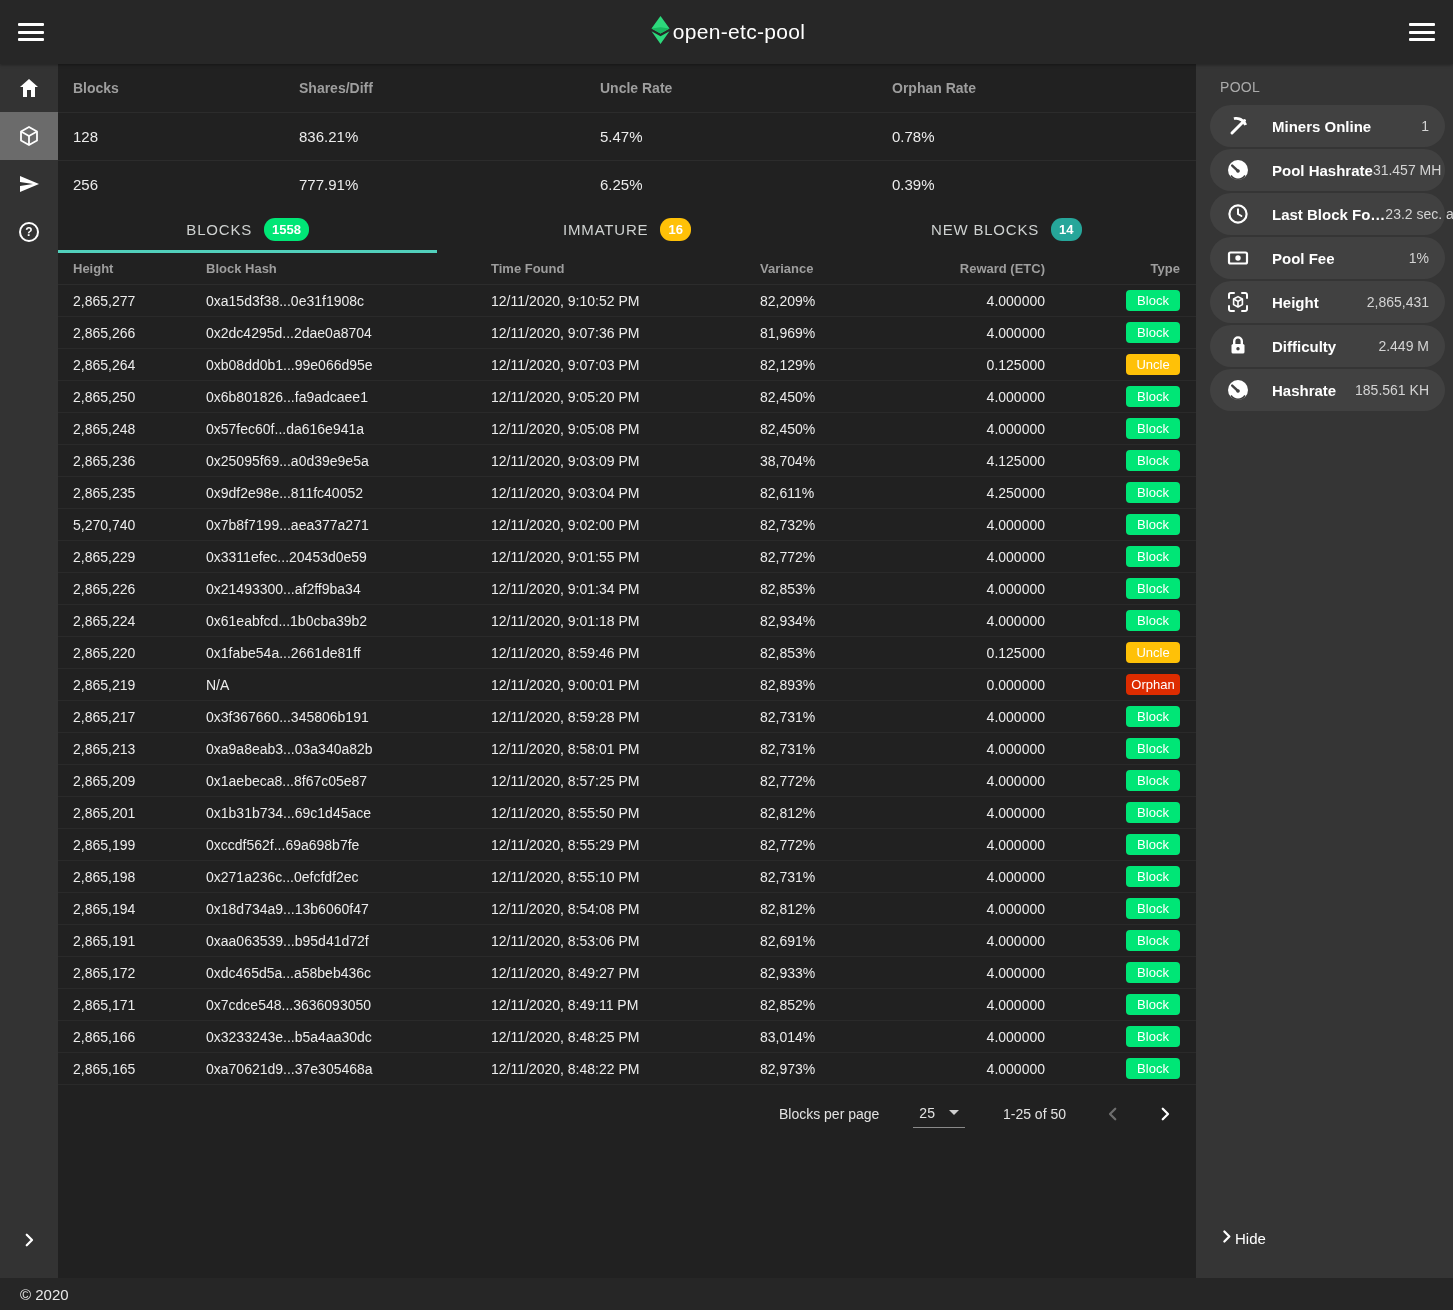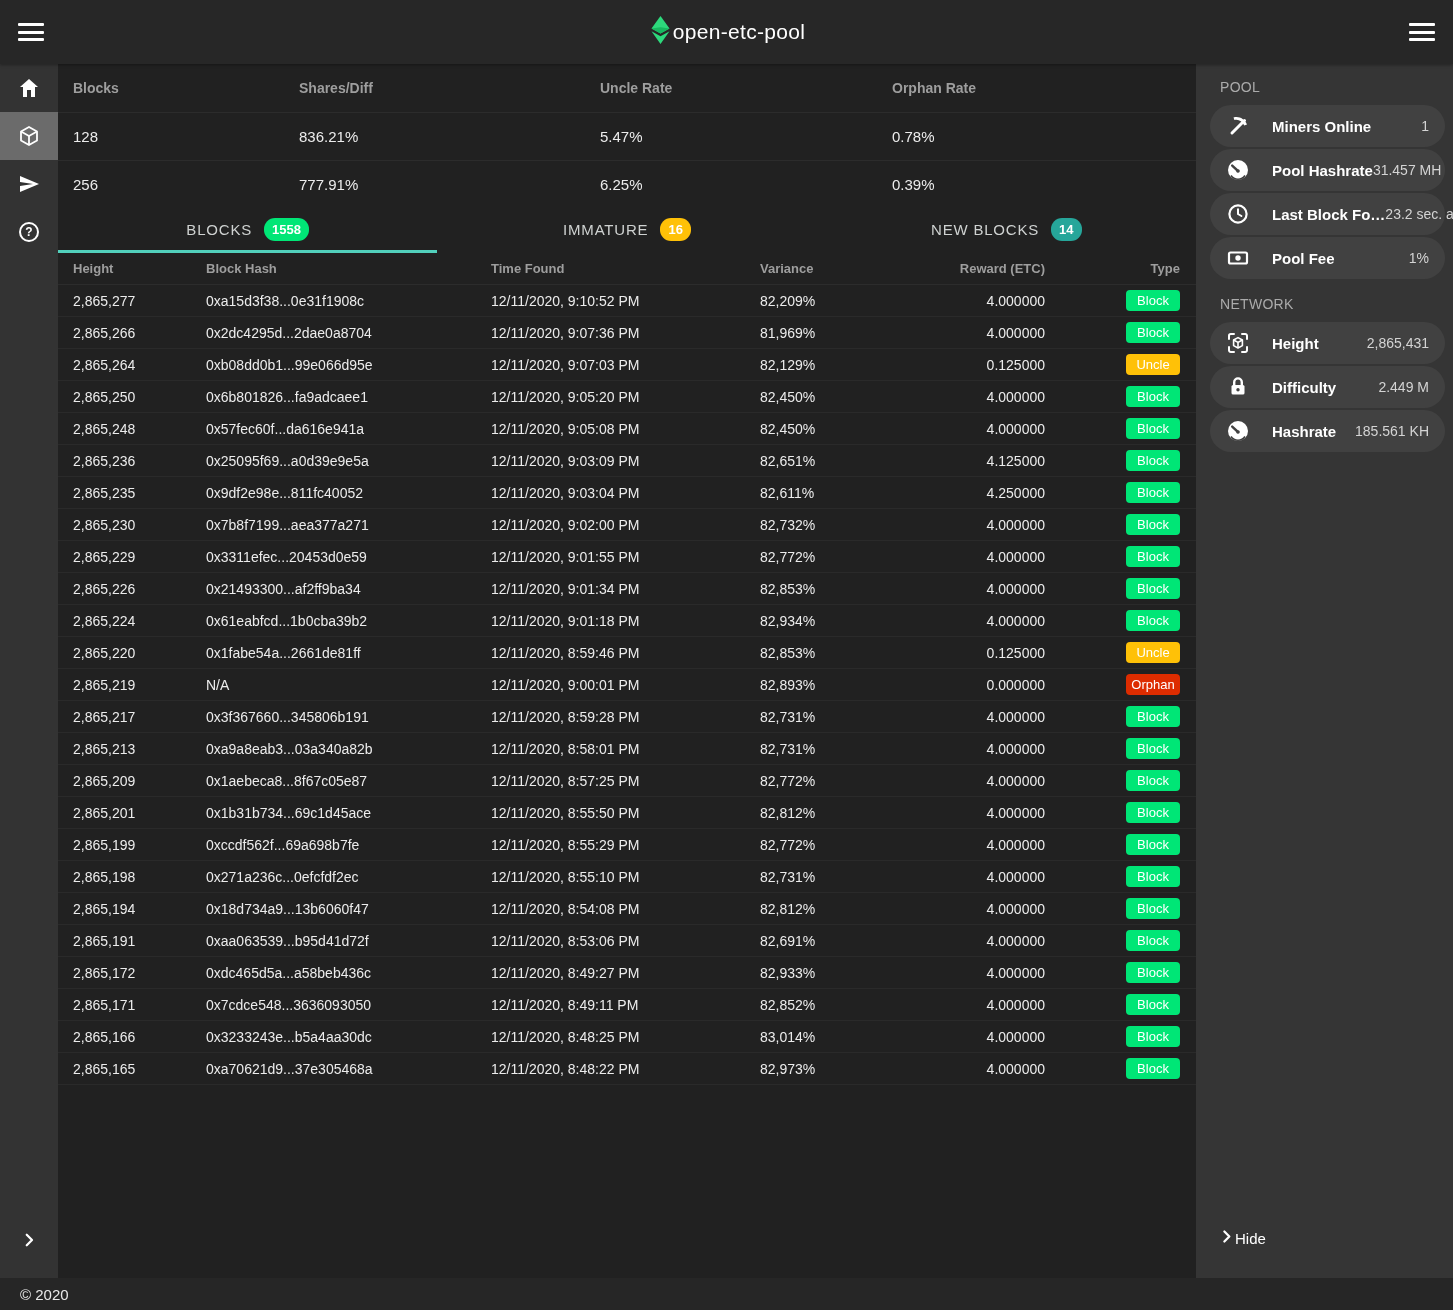--- a/index.html
+++ b/index.html
@@ -258,36 +258,36 @@
           <div data-name="block-time-found">12/11/2020, 9:05:08 PM</div>
           <div data-name="block-variance">82,450%</div>
           <div class="cell-reward" data-name="block-reward">4.000000</div>
           <div class="cell-type"><span class="type-badge" data-name="block-type-badge" data-type="Block">Block</span></div>
         </div>
 
         <div class="btable-row" data-name="block-row">
           <div data-name="block-height">2,865,236</div>
           <div data-name="block-hash">0x25095f69...a0d39e9e5a</div>
           <div data-name="block-time-found">12/11/2020, 9:03:09 PM</div>
-          <div data-name="block-variance">82,651%</div>
+          <div data-name="block-variance">38,704%</div>
           <div class="cell-reward" data-name="block-reward">4.125000</div>
           <div class="cell-type"><span class="type-badge" data-name="block-type-badge" data-type="Block">Block</span></div>
         </div>
 
         <div class="btable-row" data-name="block-row">
           <div data-name="block-height">2,865,235</div>
           <div data-name="block-hash">0x9df2e98e...811fc40052</div>
           <div data-name="block-time-found">12/11/2020, 9:03:04 PM</div>
           <div data-name="block-variance">82,611%</div>
           <div class="cell-reward" data-name="block-reward">4.250000</div>
           <div class="cell-type"><span class="type-badge" data-name="block-type-badge" data-type="Block">Block</span></div>
         </div>
 
         <div class="btable-row" data-name="block-row">
-          <div data-name="block-height">2,865,230</div>
+          <div data-name="block-height">5,270,740</div>
           <div data-name="block-hash">0x7b8f7199...aea377a271</div>
           <div data-name="block-time-found">12/11/2020, 9:02:00 PM</div>
           <div data-name="block-variance">82,732%</div>
           <div class="cell-reward" data-name="block-reward">4.000000</div>
           <div class="cell-type"><span class="type-badge" data-name="block-type-badge" data-type="Block">Block</span></div>
         </div>
 
         <div class="btable-row" data-name="block-row">
           <div data-name="block-height">2,865,229</div>
           <div data-name="block-hash">0x3311efec...20453d0e59</div>
@@ -436,20 +436,40 @@
           <div data-name="block-height">2,865,165</div>
           <div data-name="block-hash">0xa70621d9...37e305468a</div>
           <div data-name="block-time-found">12/11/2020, 8:48:22 PM</div>
           <div data-name="block-variance">82,973%</div>
           <div class="cell-reward" data-name="block-reward">4.000000</div>
           <div class="cell-type"><span class="type-badge" data-name="block-type-badge" data-type="Block">Block</span></div>
         </div>
       </div>
   </section>
 
+  <div class="pagination" data-name="pagination-bar">
+    <span data-name="blocks-per-page-label">Blocks per page</span>
+    <span class="page-size" data-name="page-size-select">
+      <span data-name="page-size-value">25</span>
+      <span class="caret" data-name="chevron-down-icon"></span>
+    </span>
+    <span class="page-range" data-name="page-range-label">1-25 of 50</span>
+    <span class="page-nav">
+      <span class="page-btn" data-name="prev-page-button">
+        <svg width="18" height="18" viewBox="0 0 24 24" fill="none" stroke="#6e6e6e" stroke-width="3" stroke-linecap="round" stroke-linejoin="round" data-name="chevron-left-icon">
+            <polyline points="15,5 8,12 15,19"></polyline>
+          </svg>
+      </span>
+      <span class="page-btn" data-name="next-page-button">
+        <svg width="18" height="18" viewBox="0 0 24 24" fill="none" stroke="#fff" stroke-width="3" stroke-linecap="round" stroke-linejoin="round" data-name="chevron-right-icon">
+            <polyline points="9,5 16,12 9,19"></polyline>
+          </svg>
+      </span>
+    </span>
+  </div>
 </main>
 
 <aside class="rightbar" data-name="stats-sidebar">
   <div class="side-section-title" data-name="pool-section-title">POOL</div>
 
   <div class="side-pill" data-name="stat-miners-online">
     <span class="picon" data-name="pickaxe-icon">
       <svg width="24" height="24" viewBox="0 0 24 24">
         <path d="M18.5 6.5 L6 19" stroke="#fff" stroke-width="3" stroke-linecap="round" fill="none"></path>
         <path d="M7.5 3.5 C12.5 1.8 18.5 4.5 21 10.5 L18.2 11.6 C16.2 6.8 12 4.8 8.4 6 Z" fill="#fff"></path>
@@ -487,21 +507,20 @@
     <span class="picon" data-name="cash-icon">
       <svg width="24" height="24" viewBox="0 0 24 24">
         <rect x="3" y="6.5" width="18" height="11" rx="1.5" fill="none" stroke="#fff" stroke-width="2.2"></rect>
         <circle cx="12" cy="12" r="2.7" fill="#fff"></circle>
       </svg>
     </span>
     <span class="pill-label" data-name="stat-label">Pool Fee</span>
     <span class="pill-value" data-name="stat-value">1%</span>
   </div>
 
-  <div class="side-section-title" data-name="network-section-title">NETWORK</div>
 
   <div class="side-pill" data-name="stat-network-height">
     <span class="picon" data-name="cube-scan-icon">
       <svg width="24" height="24" viewBox="0 0 24 24">
         <g fill="none" stroke="#fff" stroke-width="2" stroke-linecap="round">
           <path d="M8 3 H4.8 A1.8 1.8 0 0 0 3 4.8 V8"></path>
           <path d="M16 3 H19.2 A1.8 1.8 0 0 1 21 4.8 V8"></path>
           <path d="M8 21 H4.8 A1.8 1.8 0 0 1 3 19.2 V16"></path>
           <path d="M16 21 H19.2 A1.8 1.8 0 0 0 21 19.2 V16"></path>
         </g>

